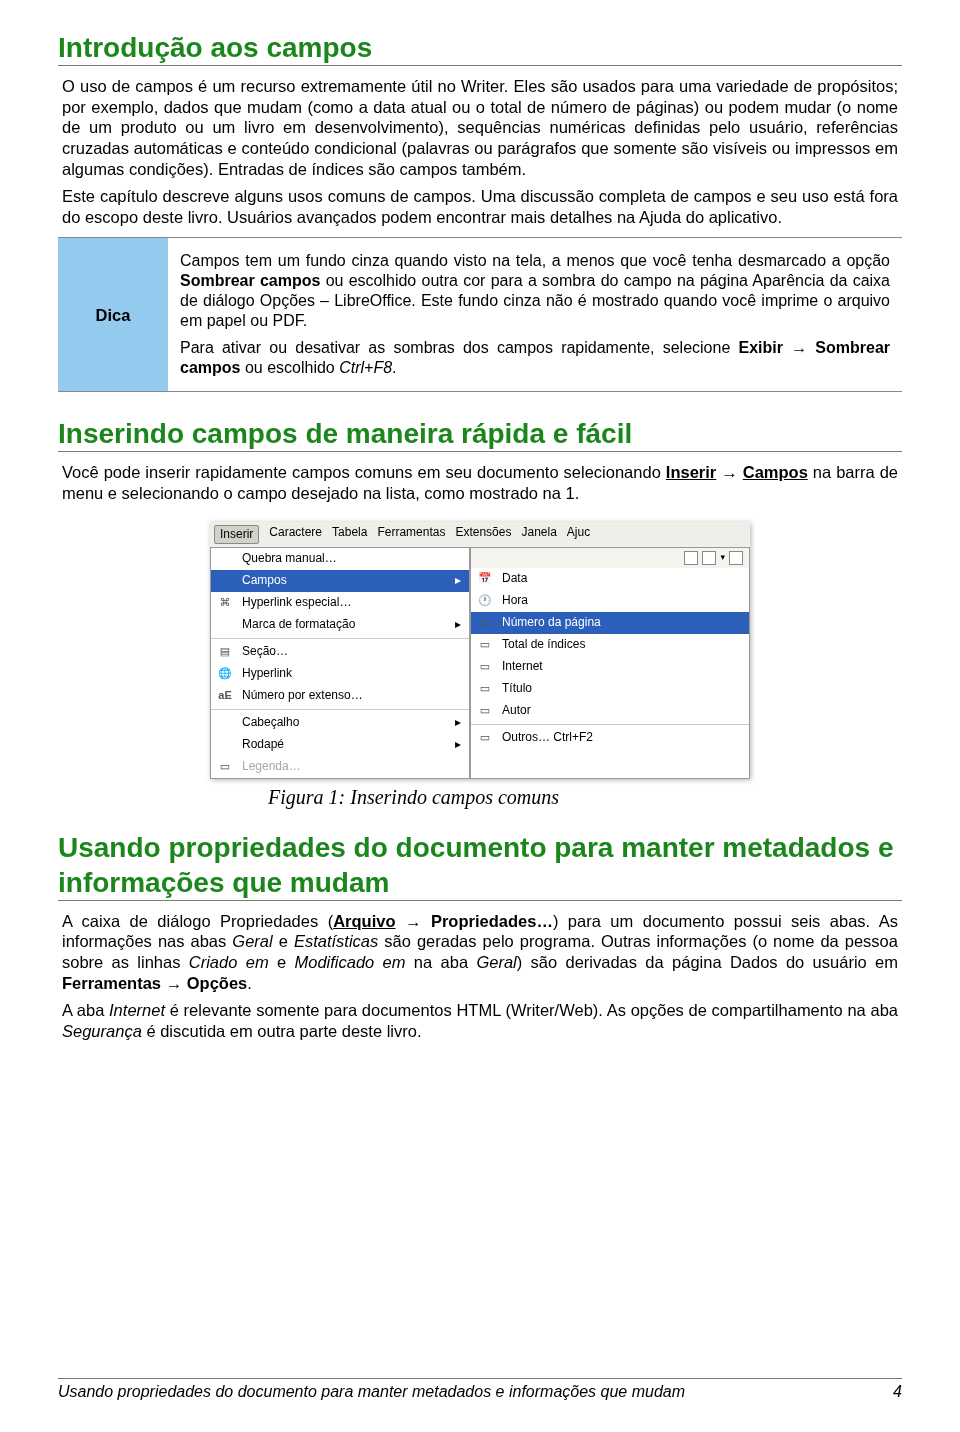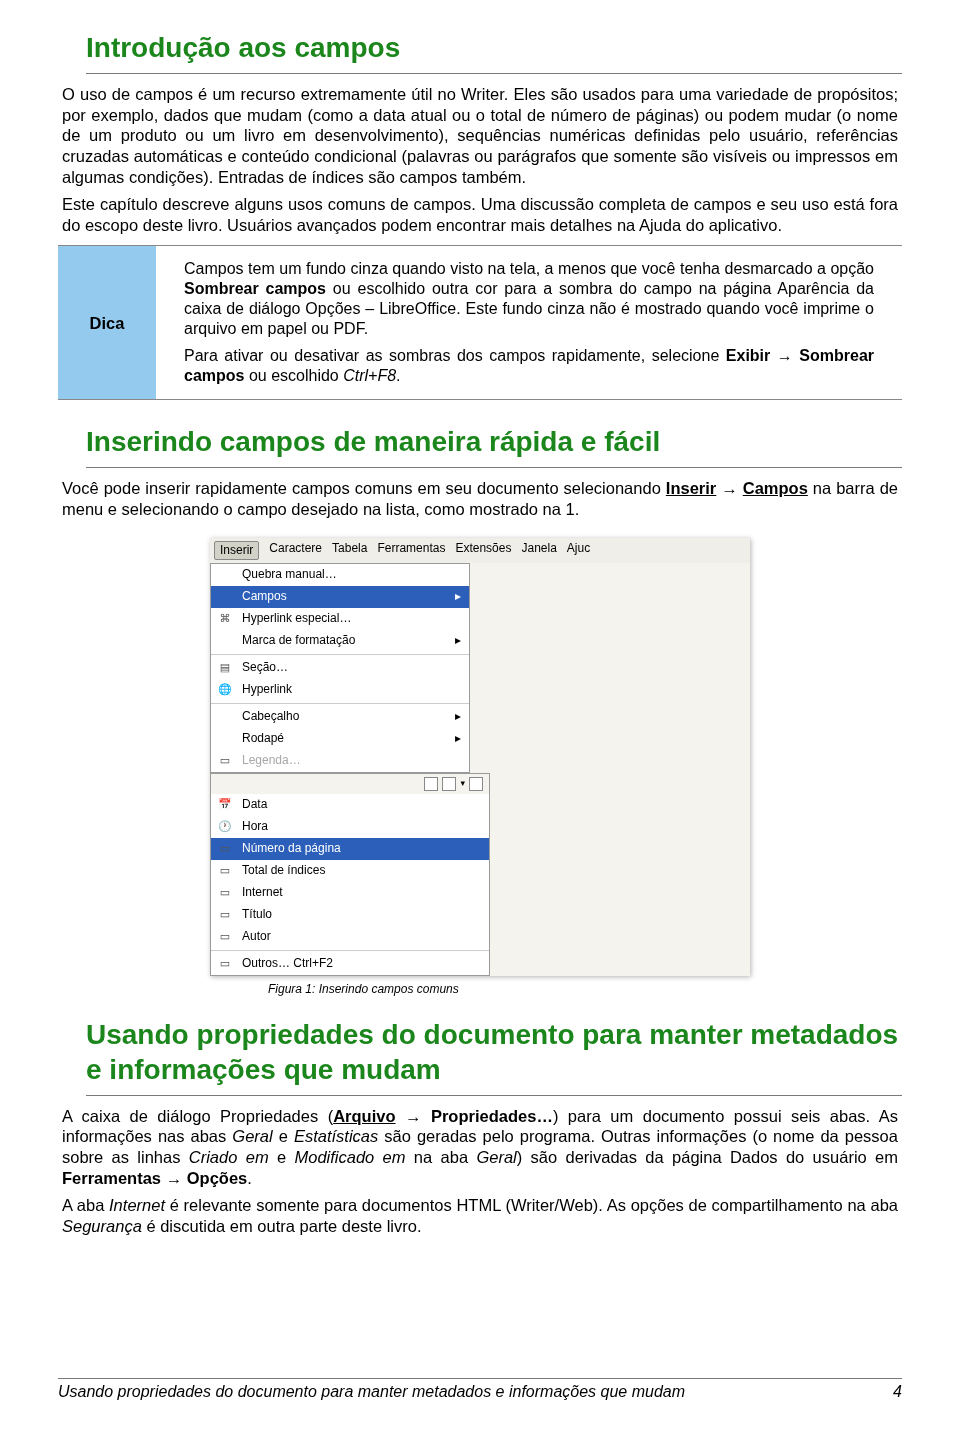--- a/index.html
+++ b/index.html
@@ -12,51 +12,50 @@
     padding: 30px 58px 30px 58px;
     font-size: 16.5px;
     line-height: 1.25;
   }
   h1 {
     color: #1b861b;
     font-size: 28px;
     font-weight: bold;
     margin-bottom: 10px;
     border-bottom: 1px solid #7a7a7a;
-    padding-bottom: 8px;
-    margin-left: 28px;
+    padding-bottom: 0;
   }
   p { text-align: justify; margin: 7px 4px; }
   .tip-table {
     width: 100%;
     border-collapse: collapse;
     margin: 10px 0 24px 0;
   }
   .tip-table td { vertical-align: middle; }
   .tip-label {
-    width: 98px;
+    width: 110px;
     background: #94caee;
     text-align: center;
     font-weight: bold;
     border-top: 1px solid #888;
     border-bottom: 1px solid #888;
     padding: 20px;
   }
   .tip-body {
     border-top: 1px solid #888;
     border-bottom: 1px solid #888;
-    padding: 6px 24px;
+    padding: 6px 8px;
     font-size: 16px;
     text-align: justify;
   }
   .u { text-decoration: underline; }
   .i { font-style: italic; }
   .b { font-weight: bold; }
   .figure { text-align: center; margin: 18px auto 6px auto; }
-  .caption { font-style: italic; text-align: left; margin: 4px 0 20px 210px; font-size: 12px; }
+  .caption { font-style: italic; text-align: left; margin: 4px 0 20px 210px; font-size: 20px; font-family: Liberation Serif, serif; }
   .menu {
     display: inline-block;
     width: 540px;
     font-family: Tahoma, sans-serif;
     font-size: 12px;
     color: #000;
     box-shadow: 1px 1px 5px rgba(0,0,0,0.3);
     background: #f4f3ed;
     text-align: left;
   }
@@ -68,21 +67,20 @@
     font-size: 12px;
   }
   .menubar .sel {
     background: #d2d2c8;
     border: 1px solid #888;
     padding: 1px 5px;
     border-radius: 2px;
   }
   .dropdown {
     display: flex;
-    flex-direction: column;
   }
   .col1 {
     width: 260px;
     background: #fff;
     border: 1px solid #9a9a9a;
   }
   .col2 {
     width: 280px;
     background: #fff;
     border: 1px solid #9a9a9a;
@@ -172,20 +170,26 @@
           </div>
         <div class="sep"></div>
         <div class="mitem">
             <span class="ic">▤</span>
             <span>Seção…</span>
           </div>
         <div class="mitem">
             <span class="ic">🌐</span>
             <span>Hyperlink</span>
           </div>
+        <div class="mitem">
+            <span class="ic">
+              <b>aE</b>
+            </span>
+            <span>Número por extenso…</span>
+          </div>
         <div class="sep"></div>
         <div class="mitem">
             <span class="ic"></span>
             <span>Cabeçalho</span>
             <span class="arrow">▸</span>
           </div>
         <div class="mitem">
             <span class="ic"></span>
             <span>Rodapé</span>
             <span class="arrow">▸</span>

